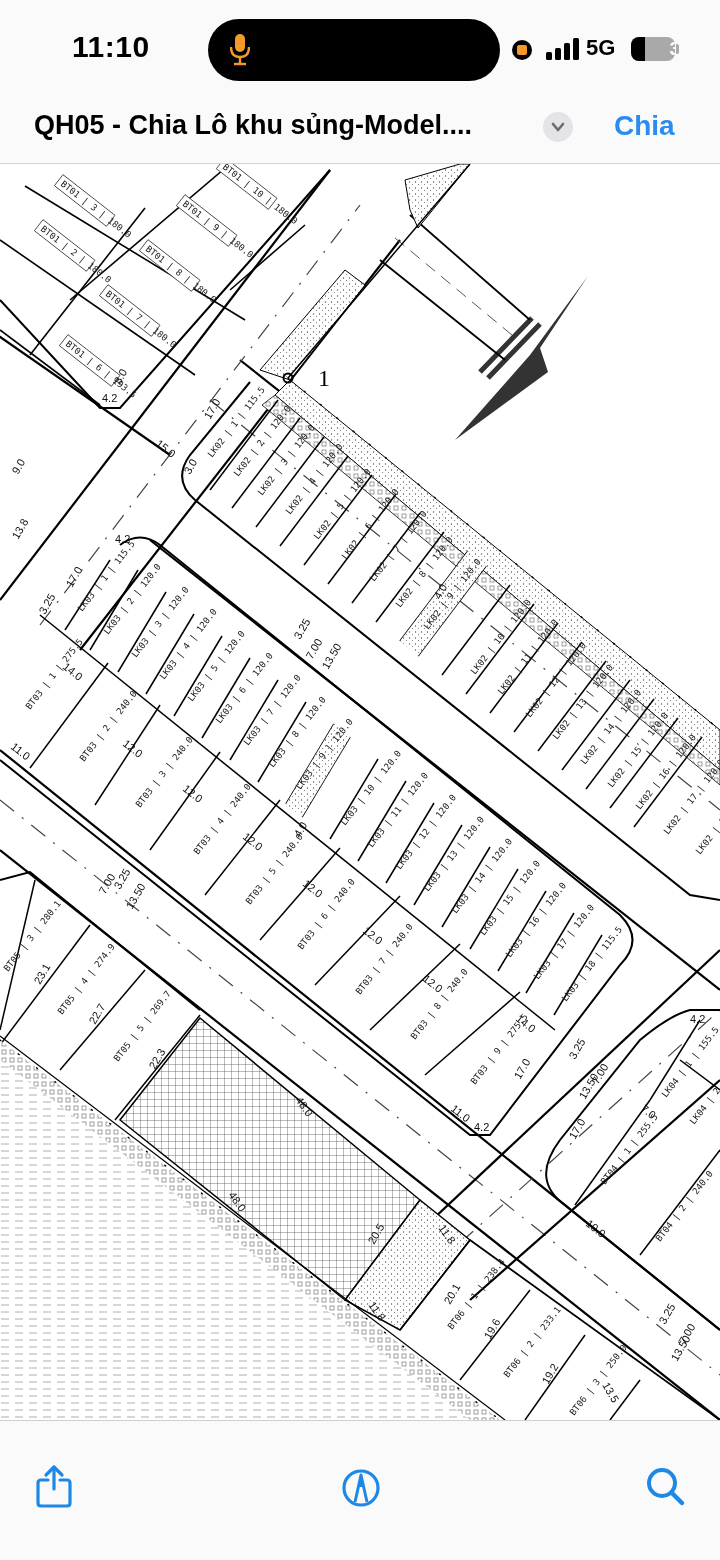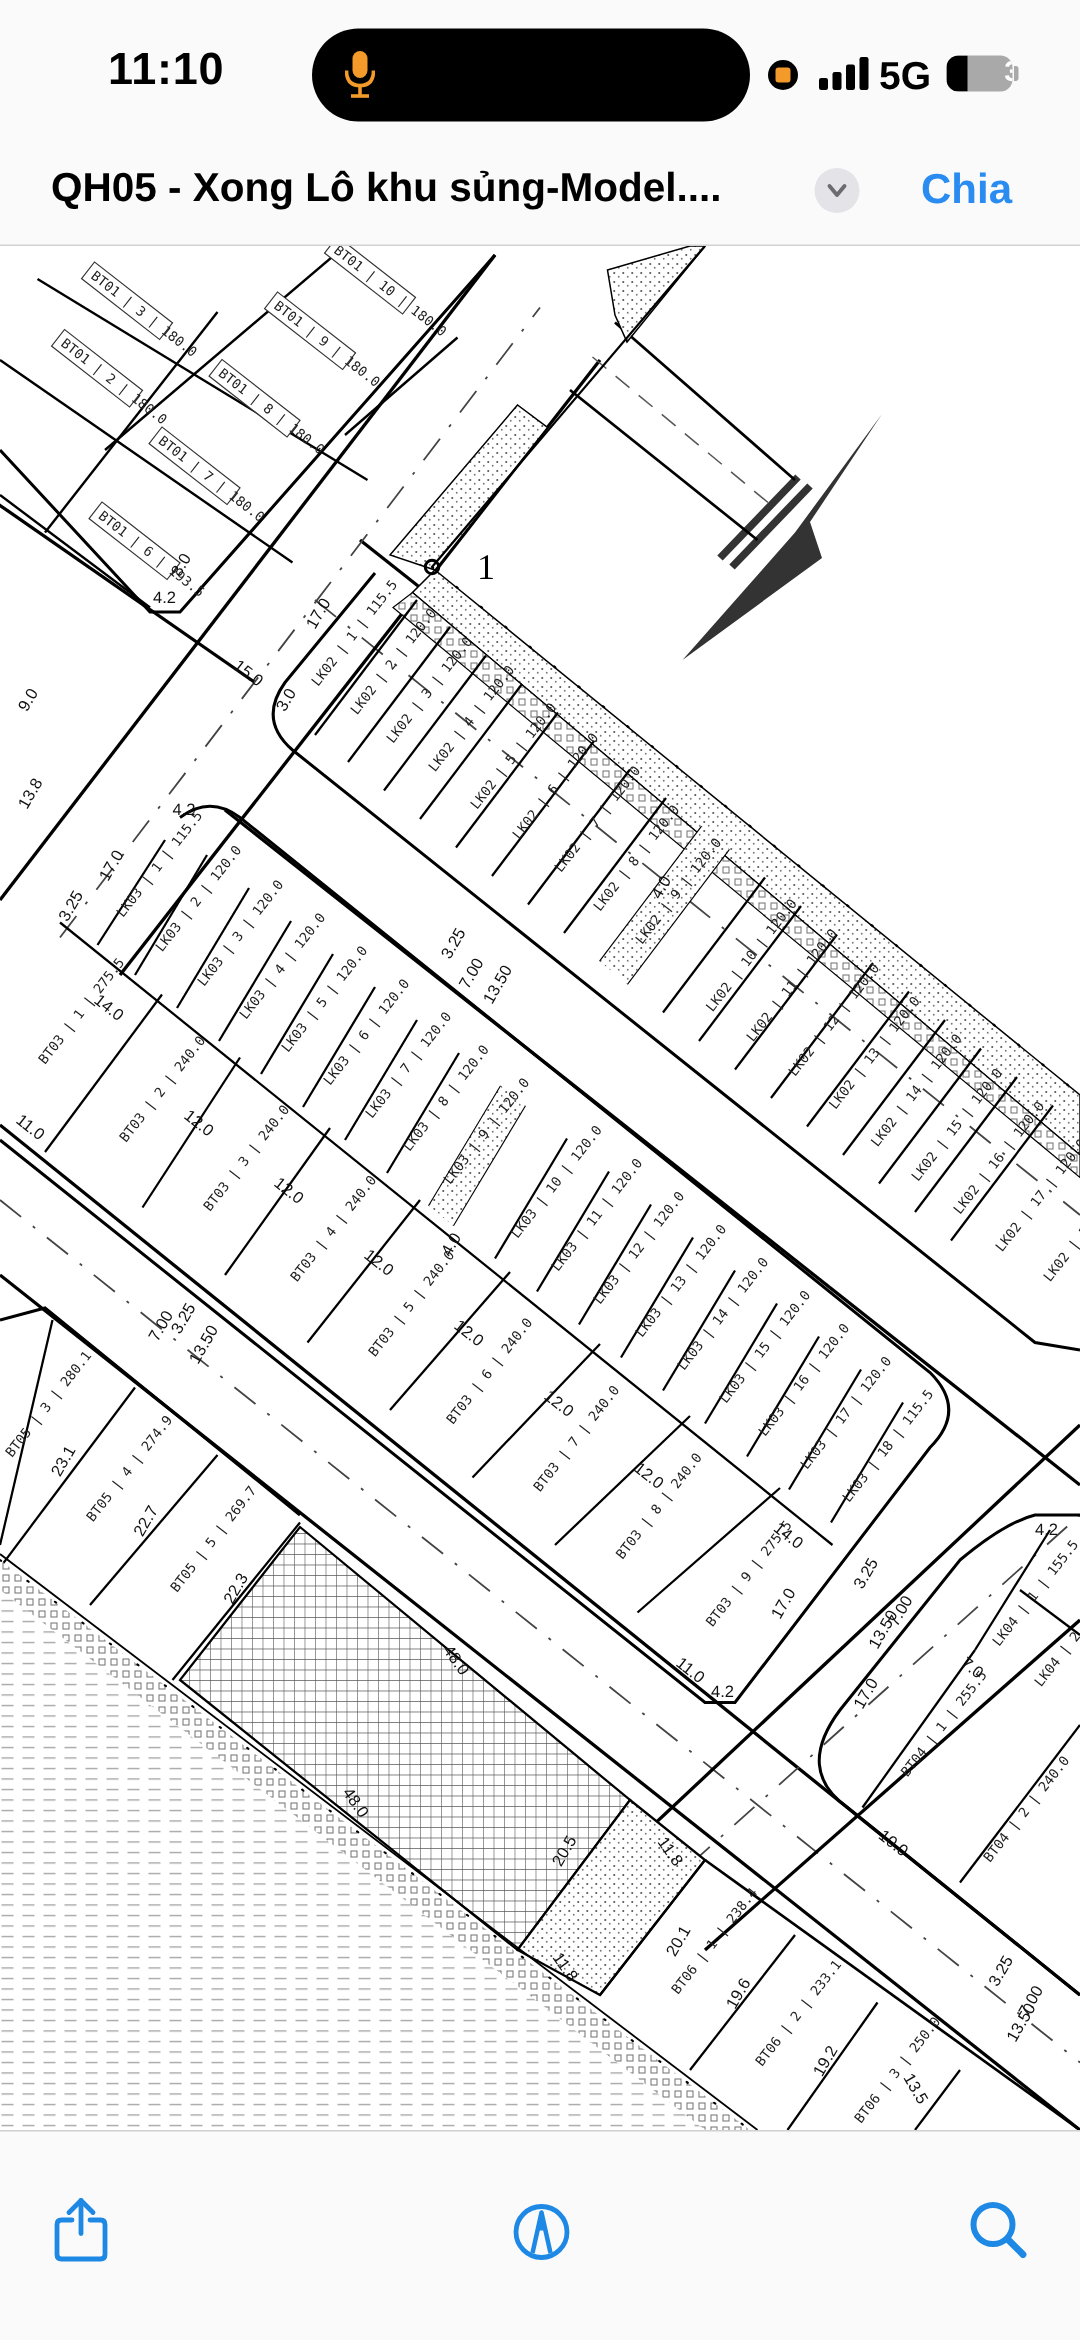--- a/index.html
+++ b/index.html
@@ -4,21 +4,21 @@
 <style>
   html,body{margin:0;padding:0;}
   body{width:720px;height:1560px;overflow:hidden;background:#fafafa;font-family:"Liberation Sans",sans-serif;position:relative;}
   .status-bar{position:absolute;left:0;top:0;width:720px;height:100px;background:#fafafa;}
   .time{position:absolute;left:72px;top:30px;font-size:30px;font-weight:700;color:#000;letter-spacing:0.5px;}
   .island{position:absolute;left:208px;top:19px;width:292px;height:62px;border-radius:31px;background:#000;}
   .mic{position:absolute;left:22px;top:15px;width:20px;height:32px;}
   .rec-dot{position:absolute;left:512px;top:40px;width:20px;height:20px;border-radius:50%;background:#000;}
   .rec-dot::after{content:"";position:absolute;left:5px;top:5px;width:10px;height:10px;background:#f39a2b;border-radius:2px;}
   .signal{position:absolute;left:546px;top:38px;width:34px;height:22px;}
-  .net{position:absolute;left:586px;top:35px;font-size:26px;font-weight:700;color:#000;}
+  .net{position:absolute;left:586px;top:35px;font-size:22px;font-weight:700;color:#000;}
   .battery{position:absolute;left:631px;top:37px;width:44px;height:24px;border-radius:8px;background:#a9a9a9;overflow:hidden;}
   .battery .fill{position:absolute;left:0;top:0;width:14px;height:24px;background:#000;}
   .battery .pct{position:absolute;left:0;top:0;width:44px;height:24px;line-height:24px;text-align:center;font-size:19px;font-weight:700;color:#fff;margin-left:27px;}
   .battery-tip{position:absolute;left:676px;top:44px;width:3px;height:10px;border-radius:0 2px 2px 0;background:#a9a9a9;}
   .nav-bar{position:absolute;left:0;top:100px;width:720px;height:63px;background:#fafafa;border-bottom:1px solid #d2d2d2;}
   .doc-title{position:absolute;left:34px;top:10px;font-size:27px;font-weight:700;color:#000;white-space:nowrap;}
   .title-chevron{position:absolute;left:543px;top:12px;width:30px;height:30px;border-radius:50%;background:#e3e3e8;}
   .done-button{position:absolute;left:614px;top:10px;font-size:28px;font-weight:700;color:#2a8cf0;cursor:pointer;}
   .map-viewport{position:absolute;left:0;top:164px;width:720px;height:1256px;background:#fff;overflow:hidden;}
   .map-viewport svg{position:absolute;left:0;top:0;}
@@ -49,21 +49,21 @@
   </svg>
   <div class="net">5G</div>
   <div class="battery">
     <div class="fill"></div>
     <div class="pct">34</div>
   </div>
   <div class="battery-tip"></div>
 </div>
 
 <div class="nav-bar">
-  <div class="doc-title">QH05 - Xong Lô khu sủng-Model....</div>
+  <div class="doc-title">QH05 - Chia Lô khu sủng-Model....</div>
   <div class="title-chevron">
     <svg width="30" height="30" viewBox="0 0 30 30">
       <path d="M10 12 L15 18 L20 12" stroke="#6b6b70" stroke-width="2.6" fill="none" stroke-linecap="round" stroke-linejoin="round"></path>
     </svg>
   </div>
   <div class="done-button">Chia</div>
 </div>
 
 <div class="map-viewport">
   <svg width="720" height="1256" viewBox="0 164 720 1256">

